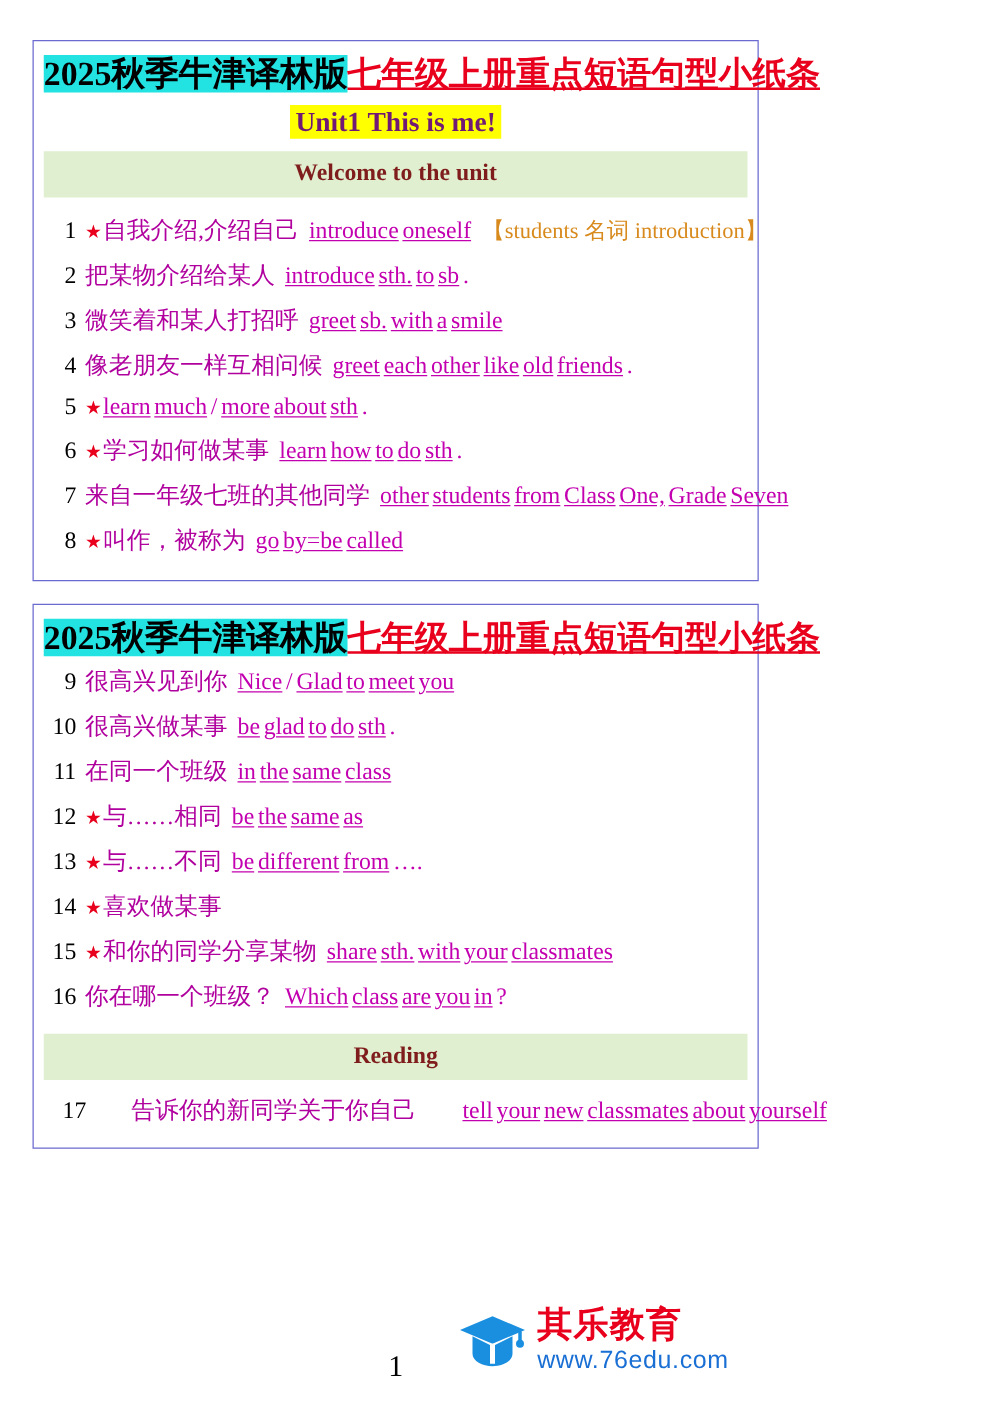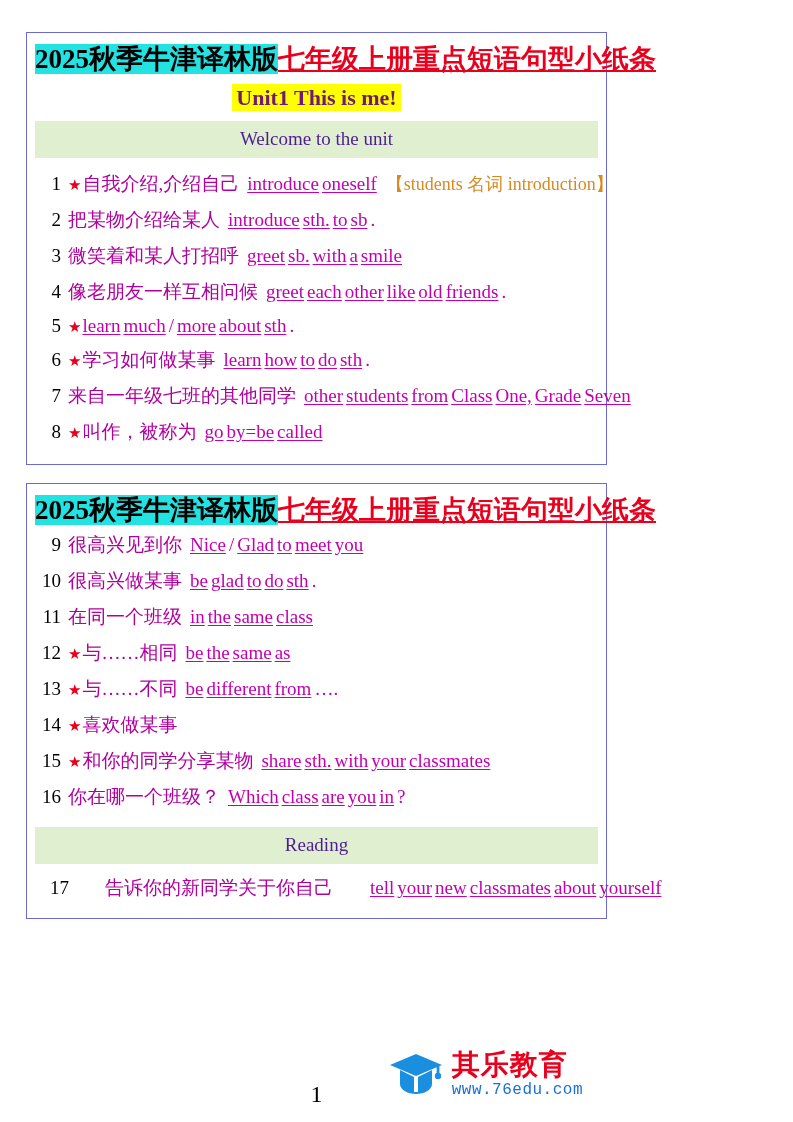--- a/index.html
+++ b/index.html
@@ -61,22 +61,22 @@
     font-size: 22px;
     font-weight: bold;
     color: #701a75;
     background: #ffff00;
     padding: 1px 4px;
   }
   .section-bar {
     background: #e0efcf;
     text-align: center;
     font-size: 19px;
-    font-weight: normal;
-    color: #4c1d95;
+    font-weight: bold;
+    color: #7f1d1d;
     padding: 7px 0 8px 0;
     margin: 4px 0 8px 0;
   }
   .section-bar.reading { margin-top: 12px; margin-bottom: 6px; }
 
   
   .line {
     display: flex;
     align-items: baseline;
     font-size: 19px;
@@ -142,23 +142,23 @@
   .logo-mark { width: 56px; height: 48px; flex: none; }
   .logo-text { line-height: 1; }
   .logo-title {
     font-size: 28px;
     font-weight: bold;
     color: #e8001d;
     font-family: "Liberation Serif", serif;
     letter-spacing: 1px;
   }
   .logo-sub {
-    font-size: 16px;
+    font-size: 20px;
     color: #1a6fd4;
-    font-family: Liberation Mono, monospace;
+    font-family: Liberation Sans, sans-serif;
     margin-top: 3px;
     letter-spacing: 0.5px;
   }
 </style>
 </head>
 <body>
 
 <div class="page">
 
   <div class="card first">

